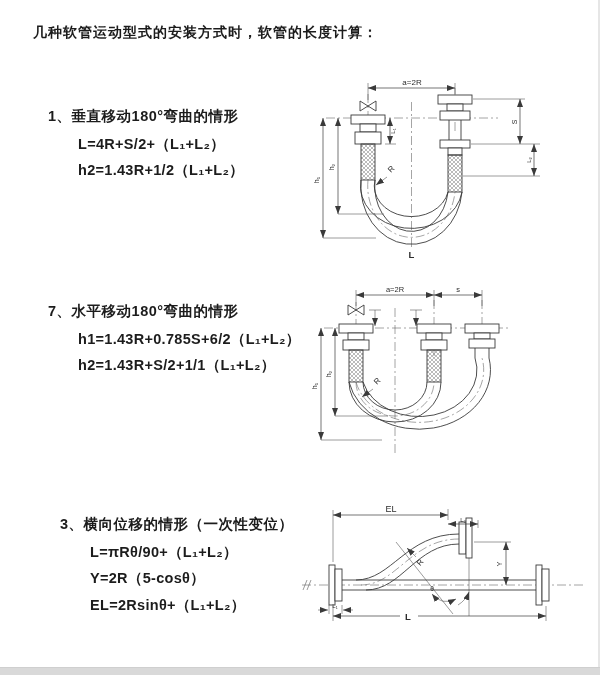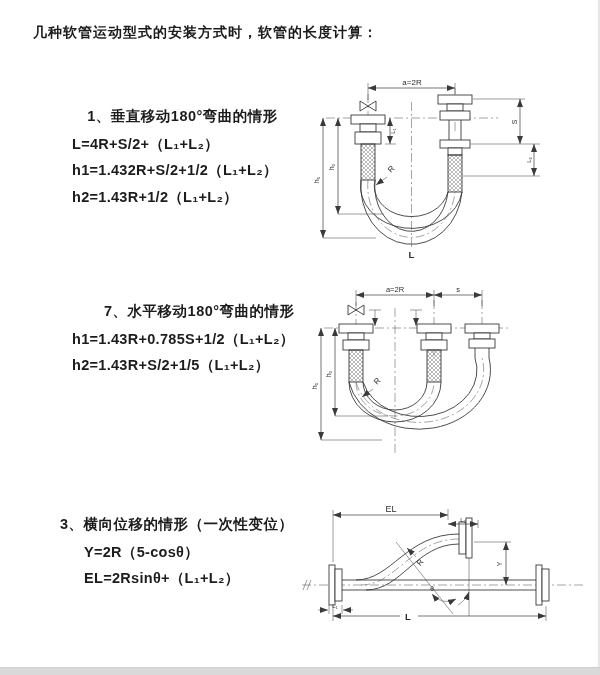--- a/index.html
+++ b/index.html
@@ -5,22 +5,22 @@
   html,body{margin:0;padding:0;}
   body{width:600px;height:675px;overflow:hidden;background:#fff;}
   .page{position:relative;width:600px;height:675px;background:#fff;
         font-family:"Liberation Sans",sans-serif;color:#1c1c1c;border-radius:17px;}
   .title{position:absolute;left:33px;top:24px;font-size:14px;font-weight:700;
          letter-spacing:1px;white-space:nowrap;}
   .section{position:absolute;}
   .sec1{left:48px;top:107px;}
   .sec2{left:48px;top:302px;}
   .sec3{left:60px;top:515px;}
-  .sec-heading{font-size:14.5px;font-weight:700;letter-spacing:0.5px;white-space:nowrap;text-align:right;}
-  .formula{font-size:14.5px;font-weight:700;letter-spacing:0.3px;margin:0 0 0 24px;
+  .sec-heading{font-size:14.5px;font-weight:700;letter-spacing:0.5px;white-space:nowrap;}
+  .formula{font-size:14.5px;font-weight:700;letter-spacing:0.3px;margin:0 0 0 30px;
            padding-top:9.5px;line-height:17px;white-space:nowrap;}
   .diagram{position:absolute;}
   .d1{left:312px;top:72px;}
   .d2{left:312px;top:280px;}
   .d3{left:296px;top:502px;}
   svg .draw{stroke:#3a3a3a;stroke-width:0.9;fill:none;}
   svg .fit{stroke:#3a3a3a;stroke-width:0.9;fill:#ffffff;}
   svg .braid{stroke:#3a3a3a;stroke-width:0.9;}
   svg .dim{stroke:#3a3a3a;stroke-width:0.7;fill:none;}
   svg .thin{stroke:#4a4a4a;stroke-width:0.55;fill:none;}
@@ -33,21 +33,20 @@
 </head>
 <body>
 
 <div class="page">
 
   <div class="title">几种软管运动型式的安装方式时，软管的长度计算：</div>
 
   <div class="section sec1">
     <div class="sec-heading">1、垂直移动180°弯曲的情形</div>
     <div class="formula">L=4R+S/2+（L₁+L₂）</div>
-    <div class="formula">h1=1.432R+S/2+1/2（L₁+L₂）</div>
     <div class="formula">h2=1.43R+1/2（L₁+L₂）</div>
   </div>
 
   <div class="diagram d1">
     <svg width="278" height="190" viewBox="0 0 278 190">
       <defs>
         <marker id="ar1" markerWidth="9" markerHeight="7" refX="8" refY="3" orient="auto-start-reverse" markerUnits="userSpaceOnUse">
           <path d="M0,0 L8,3 L0,6 Z" fill="#3a3a3a"></path>
         </marker>
         <pattern id="ht1" width="4" height="4" patternUnits="userSpaceOnUse">
@@ -129,22 +128,22 @@
         <text class="dlabel" transform="rotate(-45 81 99)" x="81" y="99" text-anchor="middle" font-size="8">R</text>
         <line class="thin" x1="75" y1="105" x2="64" y2="113" marker-end="url(#ar1)"></line>
       </g>
 
       <text class="dlabel" x="99.5" y="186" text-anchor="middle" font-size="9.5" font-weight="bold">L</text>
     </svg>
   </div>
 
   <div class="section sec2">
     <div class="sec-heading">7、水平移动180°弯曲的情形</div>
-    <div class="formula">h1=1.43R+0.785S+1/2（L₁+L₂）</div>
-    <div class="formula">h2=1.43R+S/2+1/5（L₁+L₂）</div>
+    <div class="formula">h1=1.43R+0.785S+6/2（L₁+L₂）</div>
+    <div class="formula">h2=1.43R+S/2+1/1（L₁+L₂）</div>
   </div>
 
   <div class="diagram d2">
     <svg width="278" height="190" viewBox="0 0 278 190">
       <defs>
         <marker id="ar2" markerWidth="9" markerHeight="7" refX="8" refY="3" orient="auto-start-reverse" markerUnits="userSpaceOnUse">
           <path d="M0,0 L8,3 L0,6 Z" fill="#3a3a3a"></path>
         </marker>
         <pattern id="ht2" width="4" height="4" patternUnits="userSpaceOnUse">
           <path d="M0,0 L4,4 M4,0 L0,4" stroke="#777" stroke-width="0.5"></path>
@@ -219,20 +218,21 @@
 
       <g>
         <text class="dlabel" transform="rotate(-45 67 103)" x="67" y="103" text-anchor="middle" font-size="8">R</text>
         <line class="thin" x1="61" y1="109" x2="50" y2="117" marker-end="url(#ar2)"></line>
       </g>
     </svg>
   </div>
 
   <div class="section sec3">
     <div class="sec-heading">3、横向位移的情形（一次性变位）</div>
+    <div class="formula">L=πRθ/90+（L₁+L₂）</div>
     <div class="formula">Y=2R（5-cosθ）</div>
     <div class="formula">EL=2Rsinθ+（L₁+L₂）</div>
   </div>
 
   <div class="diagram d3">
     <svg width="296" height="155" viewBox="0 0 296 155">
       <defs>
         <marker id="ar3" markerWidth="9" markerHeight="7" refX="8" refY="3" orient="auto-start-reverse" markerUnits="userSpaceOnUse">
           <path d="M0,0 L8,3 L0,6 Z" fill="#3a3a3a"></path>
         </marker>

